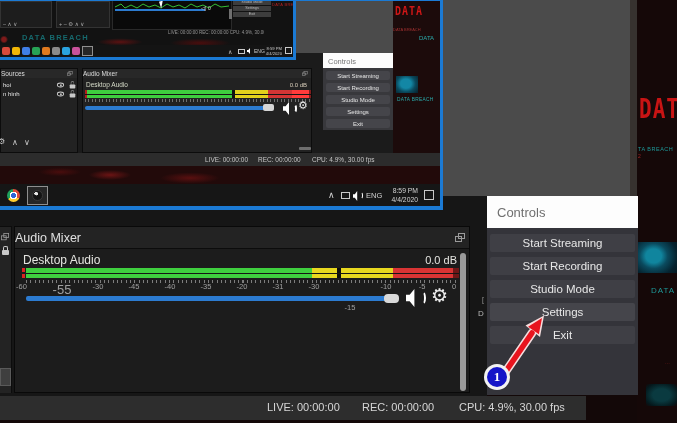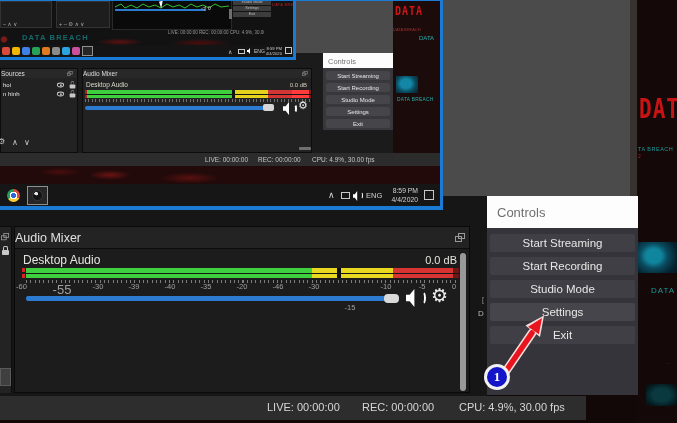--- a/index.html
+++ b/index.html
@@ -65,25 +65,25 @@
 
     <div style="left:7px;top:41px;width:3px;height:4px;background:#d22;"></div>
     <div style="left:7px;top:47px;width:3px;height:4px;background:#d22;"></div>
     <div style="left:11px;top:41px;width:433px;height:10px;background:linear-gradient(90deg,#3fd03f 0 286px,#e8d81f 286px 311px,#0d0d0d 311px 315px,#e8d81f 315px 367px,#d93434 367px 427px,#6e1717 427px 433px);">
       <div style="left:0;top:4.5px;width:433px;height:1px;background:#151515;"></div>
     </div>
     <div style="left:11px;top:53px;width:433px;height:3px;background:repeating-linear-gradient(90deg,#7d7d7d 0 1px,rgba(0,0,0,0) 1px 4.33px);"></div>
     <span class="txt" style="left:1px;top:55px;width:20px;text-align:left;font-size:7.5px;color:#a0a0a0;">-60</span>
     <span class="txt" style="left:37px;top:55px;width:20px;text-align:center;font-size:13px;color:#a0a0a0;">-55</span>
     <span class="txt" style="left:73px;top:55px;width:20px;text-align:center;font-size:7.5px;color:#a0a0a0;">-30</span>
-    <span class="txt" style="left:109px;top:55px;width:20px;text-align:center;font-size:7.5px;color:#a0a0a0;">-39</span>
+    <span class="txt" style="left:109px;top:55px;width:20px;text-align:center;font-size:7.5px;color:#a0a0a0;">-45</span>
     <span class="txt" style="left:145px;top:55px;width:20px;text-align:center;font-size:7.5px;color:#a0a0a0;">-40</span>
     <span class="txt" style="left:181px;top:55px;width:20px;text-align:center;font-size:7.5px;color:#a0a0a0;">-35</span>
     <span class="txt" style="left:217px;top:55px;width:20px;text-align:center;font-size:7.5px;color:#a0a0a0;">-20</span>
-    <span class="txt" style="left:253px;top:55px;width:20px;text-align:center;font-size:7.5px;color:#a0a0a0;">-46</span>
+    <span class="txt" style="left:253px;top:55px;width:20px;text-align:center;font-size:7.5px;color:#a0a0a0;">-31</span>
     <span class="txt" style="left:289px;top:55px;width:20px;text-align:center;font-size:7.5px;color:#a0a0a0;">-30</span>
     <span class="txt" style="left:325px;top:55px;width:20px;text-align:center;font-size:7.5px;color:#a0a0a0;margin-top:21px;">-15</span>
     <span class="txt" style="left:361px;top:55px;width:20px;text-align:center;font-size:7.5px;color:#a0a0a0;">-10</span>
     <span class="txt" style="left:397px;top:55px;width:20px;text-align:center;font-size:7.5px;color:#a0a0a0;">-5</span>
     <span class="txt" style="left:429px;top:55px;width:20px;text-align:center;font-size:7.5px;color:#a0a0a0;">0</span>
 
     <div style="left:11px;top:69px;width:366px;height:5px;border-radius:2px;background:#2c7bd0;"></div>
     <div style="left:369px;top:67px;width:15px;height:9px;border-radius:4px;background:#d9d9d9;"></div>
     <span class="spk" style="left:391px;top:62px;width:14px;height:18px;"></span>
     <span class="spk-arc" style="left:404px;top:64px;width:7px;height:14px;"></span>

